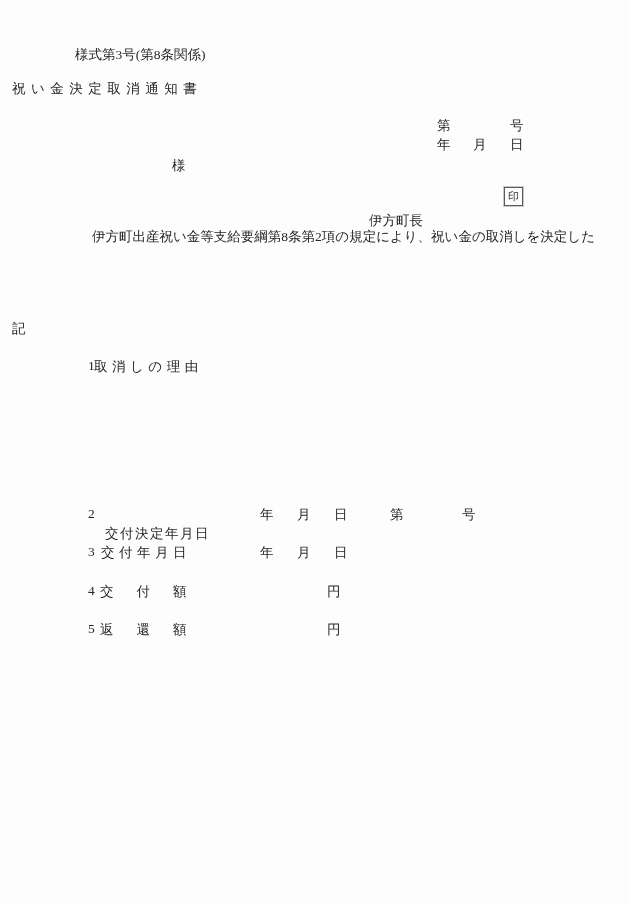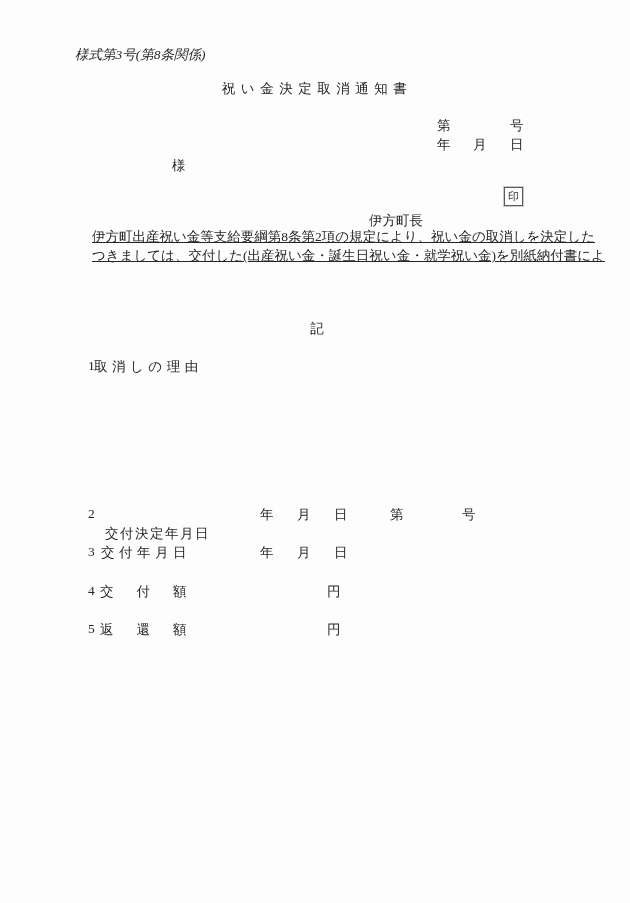--- a/index.html
+++ b/index.html
@@ -7,25 +7,25 @@
     position: relative;
     width: 630px;
     height: 903px;
     background: #fdfdfd;
     font-family: "Liberation Serif", "DejaVu Serif", serif;
     color: #262626;
     font-size: 13.5px;
     overflow: hidden;
   }
   .abs { position: absolute; white-space: nowrap; }
-  .centered { left: 4px; right: 0; text-align: center; }
+  .centered { left: 12px; right: 0; }
   .doc-title { letter-spacing: 5.5px; }
   .body-block { position: absolute; left: 65px; top: 227px; width: 520px; }
   .body-line { line-height: 19.4px; white-space: nowrap; }
-  .body-line.indent { text-indent: 2em; text-decoration: underline; }
+  .body-line.indent { text-indent: 2em; }
   .ls-1 { letter-spacing: 1.5px; margin-top: 19px; }
   .ls-4 { letter-spacing: 4.5px; }
   .ls-23 { letter-spacing: 23px; }
   .seal-box {
     position: absolute;
     left: 504px;
     top: 187px;
     width: 17px;
     height: 17px;
     border: 1px solid #5a5a5a;
@@ -35,41 +35,40 @@
     justify-content: center;
     font-size: 11px;
     color: #333;
   }
 </style>
 </head>
 <body>
 
 <div class="sheet">
 
-  <div class="abs" style="left:75px; top:46px;font-style:italic;">様式第3号(第8条関係)</div>
+  <div class="abs" style="left:75px; top:46px;">様式第3号(第8条関係)</div>
 
   <div class="abs centered doc-title" style="top:80px;">祝い金決定取消通知書</div>
 
   <span class="abs" style="left:437px; top:117px;">第</span>
   <span class="abs" style="left:510px; top:117px;">号</span>
 
   <span class="abs" style="left:437px; top:136px;">年</span>
   <span class="abs" style="left:473px; top:136px;">月</span>
   <span class="abs" style="left:510px; top:136px;">日</span>
 
   <span class="abs" style="left:172px; top:157px;">様</span>
 
   <span class="abs" style="left:369px; top:192px;margin-top:20px;">伊方町長</span>
   <span class="seal-box">
     <span>印</span>
   </span>
 
   <div class="body-block">
     <div class="body-line indent">伊方町出産祝い金等支給要綱第8条第2項の規定により、祝い金の取消しを決定した</div>
-    <div class="body-line indent">つきましては、交付した(出産祝い金・誕生日祝い金・就学祝い金)を別紙納付書によ</div>
   </div>
 
   <div class="abs centered" style="top:320px;">記</div>
 
   <span class="abs" style="left:88px; top:358px;">1</span>
   <span class="abs ls-4" style="left:94px; top:358px;">取消しの理由</span>
 
   <span class="abs" style="left:88px; top:506px;">2</span>
   <span class="abs ls-1" style="left:105px; top:506px;">交付決定年月日</span>
   <span class="abs" style="left:260px; top:506px;">年</span>

